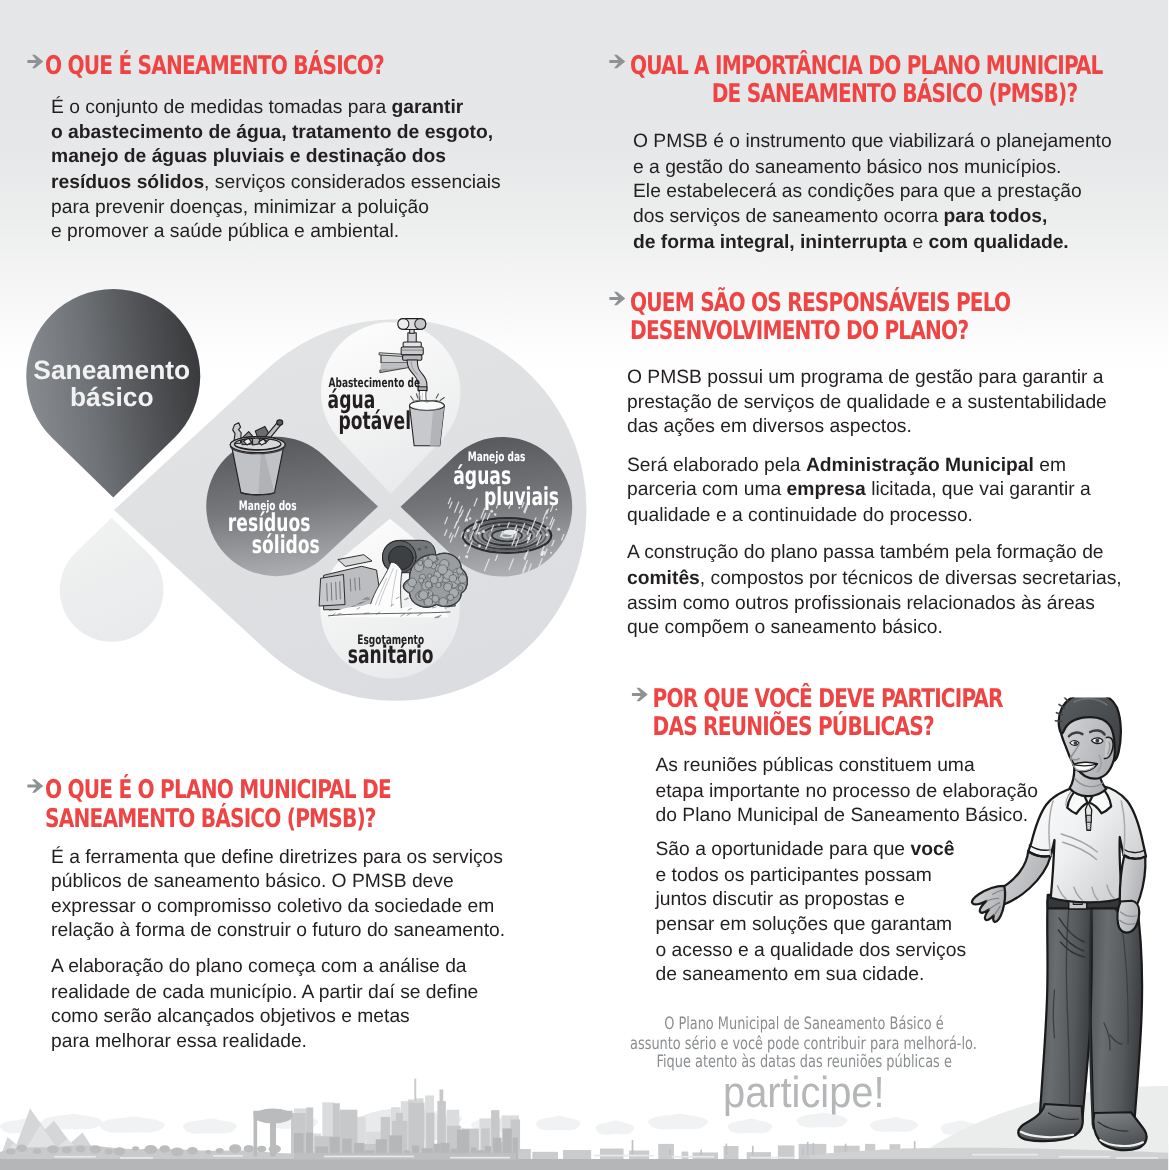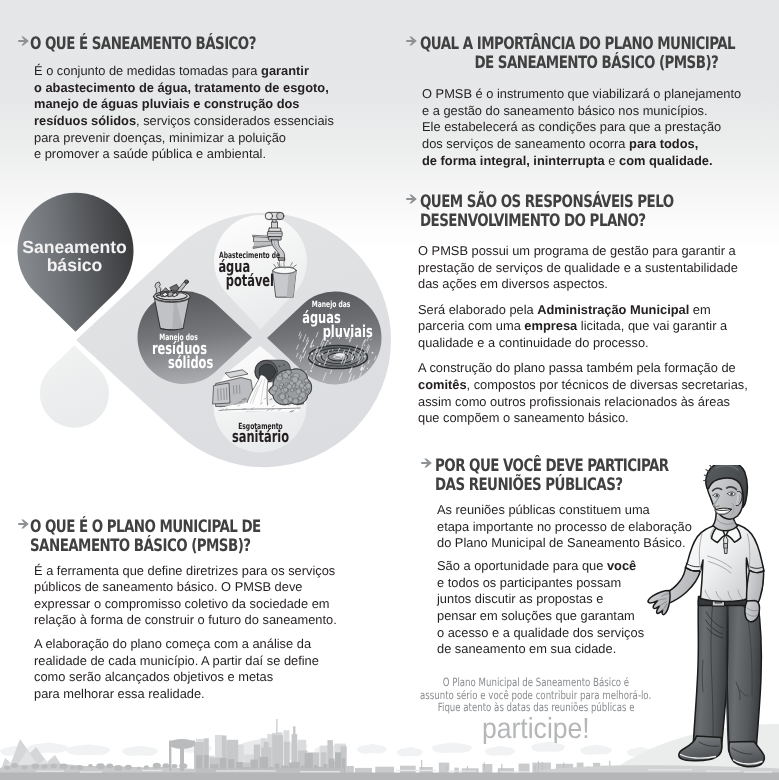--- a/index.html
+++ b/index.html
@@ -6,21 +6,21 @@
   html,body{margin:0;padding:0;}
   body{width:779px;height:780px;overflow:hidden;
        font-family:"Liberation Sans",sans-serif;background:#ffffff;-webkit-font-smoothing:antialiased;text-rendering:geometricPrecision;}
   #page{position:relative;width:779px;height:780px;overflow:hidden;background:#ffffff;}
   *{-webkit-font-smoothing:antialiased;}
   .bgtop{position:absolute;left:0;top:0;width:779px;height:250px;
     background:linear-gradient(180deg,#e5e6e7 0%,#e6e7e8 38%,#eceded 58%,#f6f6f7 78%,#fdfdfd 93%,#ffffff 100%);}
 
   .sec{position:absolute;}
   .hd{font-family:"DejaVu Sans",sans-serif;font-stretch:condensed;font-weight:700;
-      color:#404040;font-size:17.2px;line-height:19.4px;white-space:nowrap;letter-spacing:-0.62px;}
+      color:#ef4444;font-size:17.2px;line-height:19.4px;white-space:nowrap;letter-spacing:-0.62px;}
   .hd .ln{display:block;transform:scaleX(0.867);transform-origin:0 50%;will-change:auto;}
   .arrow{position:absolute;left:1.8px;top:2.7px;width:11.2px;height:10px;line-height:0;}
   .bd{font-family:"Liberation Sans",sans-serif;color:#231f20;font-size:12.85px;line-height:16.65px;}
   .bd .pp{margin:0;}
   .bd .li{display:block;white-space:nowrap;}
   .bd b{font-weight:700;}
   .gap{height:8.7px;}
   .callout{position:absolute;left:396px;top:676px;width:280px;text-align:center;}
   .co-line{font-family:"DejaVu Sans",sans-serif;font-stretch:condensed;font-weight:400;
            font-size:11.4px;line-height:12.5px;color:#8a8d90;white-space:nowrap;}
@@ -41,21 +41,21 @@
 <span class="arrow"><svg viewBox="0 0 11.2 10" width="11.2" height="10">
           <path d="M0.25 4.05 H6.15 L3.35 0.5 H5.35 L10.85 4.95 L5.35 9.45 H3.35 L6.15 5.95 H0.25 Z" fill="#8f9295"></path>
         </svg></span>
 <div class="hd" style="margin-left:14px;margin-top:2px;">
 <span class="ln">O QUE É SANEAMENTO BÁSICO?</span>
 </div>
 <div class="bd" style="margin-left:18px;margin-top:8.600000000000001px;">
 <div class="pp">
 <span class="li"><span>É o conjunto de medidas tomadas para </span><b>garantir</b></span>
 <span class="li"><b>o abastecimento de água, tratamento de esgoto,</b></span>
-<span class="li"><b>manejo de águas pluviais e construção dos</b></span>
+<span class="li"><b>manejo de águas pluviais e destinação dos</b></span>
 <span class="li"><b>resíduos sólidos</b><span>, serviços considerados essenciais</span></span>
 <span class="li"><span>para prevenir doenças, minimizar a poluição</span></span>
 <span class="li"><span>e promover a saúde pública e ambiental.</span></span>
 </div>
 </div>
 </div>
 <div class="sec" id="sec-o-que-e-o-plano-municipal" style="left:16px;top:516px;width:340px;">
 <span class="arrow"><svg viewBox="0 0 11.2 10" width="11.2" height="10">
           <path d="M0.25 4.05 H6.15 L3.35 0.5 H5.35 L10.85 4.95 L5.35 9.45 H3.35 L6.15 5.95 H0.25 Z" fill="#8f9295"></path>
         </svg></span>

